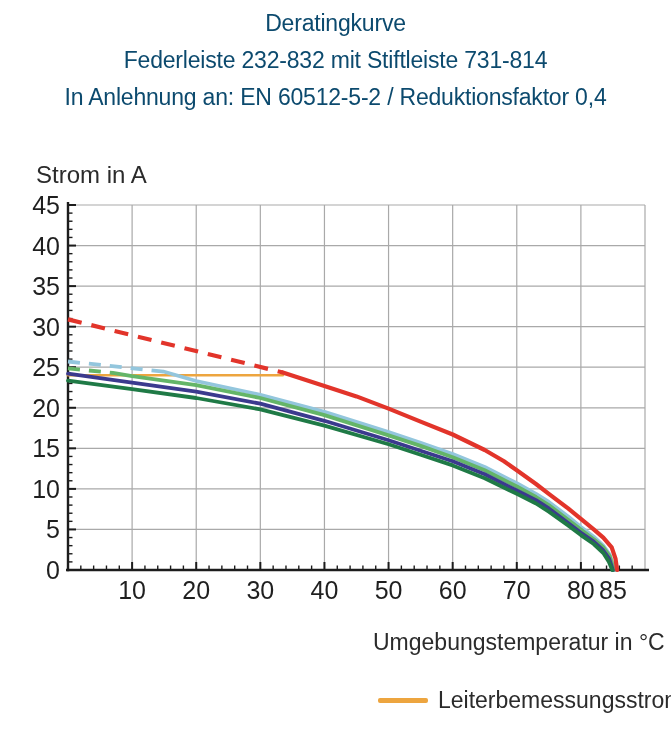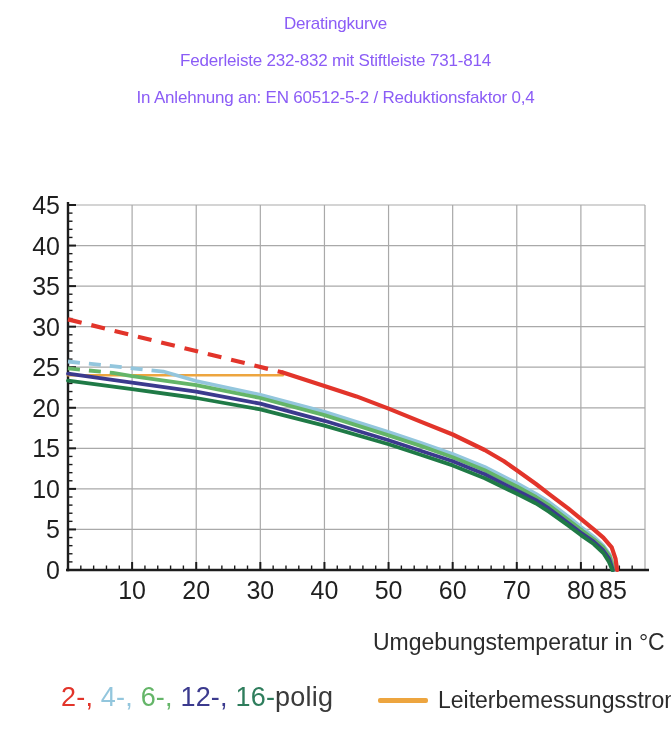--- a/index.html
+++ b/index.html
@@ -7,23 +7,23 @@
     position:relative;
     width:671px;height:732px;
     background:#ffffff;
     font-family:"Liberation Sans", sans-serif;
     color:#2b2b2b;
     overflow:hidden;
   }
   #title-block{
     position:absolute;left:0;top:5px;width:671px;
     text-align:center;
-    font-size:17px;line-height:37px;
+    font-size:23px;line-height:37px;
     letter-spacing:-0.2px;
-    color:#8b5cf6;
+    color:#0c4a6e;
   }
   #y-axis-label{
     position:absolute;left:36px;top:161px;
     font-size:24px;color:#2b2b2b;white-space:nowrap;
   }
   #chart-svg{position:absolute;left:0;top:0;}
   #x-axis-label{
     position:absolute;left:373px;top:629px;
     font-size:23px;color:#2b2b2b;white-space:nowrap;
   }
@@ -45,20 +45,21 @@
 <body>
 
 <div id="page">
 
   <div id="title-block">
     <div>Deratingkurve</div>
     <div>Federleiste 232-832 mit Stiftleiste 731-814</div>
     <div>In Anlehnung an: EN 60512-5-2 / Reduktionsfaktor 0,4</div>
   </div>
 
+  <div id="y-axis-label">Strom in A</div>
 
   <svg id="chart-svg" width="671" height="732" viewBox="0 0 671 732">
       <line x1="68" y1="529.4444444444445" x2="645" y2="529.4444444444445" stroke="#a9a9a9" stroke-width="1.2"></line>
       <line x1="68" y1="488.8888888888889" x2="645" y2="488.8888888888889" stroke="#a9a9a9" stroke-width="1.2"></line>
       <line x1="68" y1="448.3333333333333" x2="645" y2="448.3333333333333" stroke="#a9a9a9" stroke-width="1.2"></line>
       <line x1="68" y1="407.77777777777777" x2="645" y2="407.77777777777777" stroke="#a9a9a9" stroke-width="1.2"></line>
       <line x1="68" y1="367.22222222222223" x2="645" y2="367.22222222222223" stroke="#a9a9a9" stroke-width="1.2"></line>
       <line x1="68" y1="326.66666666666663" x2="645" y2="326.66666666666663" stroke="#a9a9a9" stroke-width="1.2"></line>
       <line x1="68" y1="286.1111111111111" x2="645" y2="286.1111111111111" stroke="#a9a9a9" stroke-width="1.2"></line>
       <line x1="68" y1="245.55555555555554" x2="645" y2="245.55555555555554" stroke="#a9a9a9" stroke-width="1.2"></line>
@@ -190,18 +191,17 @@
       <polyline points="68.0,368.4 112.9,372.9" fill="none" stroke="#64b568" stroke-width="3.8" stroke-linejoin="round" stroke-dasharray="12 9" stroke-linecap="butt"></polyline>
       <polyline points="112.9,372.9 132.1,376.1 196.2,385.1 260.3,398.0 324.4,415.1 388.6,435.4 420.6,445.9 452.7,457.3 484.7,470.2 516.8,486.5 536.0,497.0 548.8,505.1 568.1,519.7 580.9,529.4 593.7,539.2 603.3,547.3 609.7,556.2 613.9,570.0" fill="none" stroke="#64b568" stroke-width="3.8" stroke-linejoin="round" stroke-linecap="round"></polyline>
       <polyline points="68.0,373.7 132.1,382.6 196.2,391.6 260.3,403.7 324.4,420.8 388.6,440.2 420.6,450.8 452.7,461.3 484.7,474.3 516.8,490.5 536.0,500.2 548.8,508.4 568.1,523.0 580.9,532.7 593.7,541.6 603.3,550.5 609.1,558.6 612.9,570.0" fill="none" stroke="#3b3a8e" stroke-width="3.8" stroke-linejoin="round" stroke-linecap="round"></polyline>
       <polyline points="68.0,380.6 132.1,389.1 196.2,398.0 260.3,409.4 324.4,425.6 388.6,444.3 420.6,454.8 452.7,465.4 484.7,478.3 516.8,493.8 536.0,503.5 548.8,511.6 568.1,525.4 580.9,535.1 593.7,544.0 603.3,553.0 608.5,561.1 612.3,570.0" fill="none" stroke="#1f7a46" stroke-width="3.8" stroke-linejoin="round" stroke-linecap="round"></polyline>
       <polyline points="68.0,319.4 282.8,372.5" fill="none" stroke="#e2342a" stroke-width="4.2" stroke-linejoin="round" stroke-dasharray="14 10" stroke-linecap="butt"></polyline>
       <polyline points="282.8,372.5 324.4,385.9 356.5,396.4 388.6,408.6 420.6,421.6 452.7,434.5 484.7,450.0 504.0,461.3 516.8,470.2 536.0,484.0 548.8,493.8 568.1,508.4 580.9,518.9 593.7,529.4 603.3,537.6 611.7,547.3 615.5,558.6 617.1,570.0" fill="none" stroke="#e2342a" stroke-width="4.2" stroke-linejoin="round" stroke-linecap="round"></polyline>
     </svg>
 
   <div id="x-axis-label">Umgebungstemperatur in °C</div>
 
-  <div id="pole-legend"><span style="color: rgb(226, 52, 42);">2-,</span> <span style="color: rgb(147, 198, 221);">4-,</span> <span style="color: rgb(100, 181, 104);">6-,</span> <span style="color: rgb(59, 58, 142);">12-,</span> <span style="color: rgb(46, 125, 92);">16-</span><span class="suffix">polig</span></div>
 
   <div id="rated-swatch" style="background: rgb(237, 165, 63);"></div>
   <div id="rated-label">Leiterbemessungsstrom</div>
 
 </div>
 
 </body></html>

